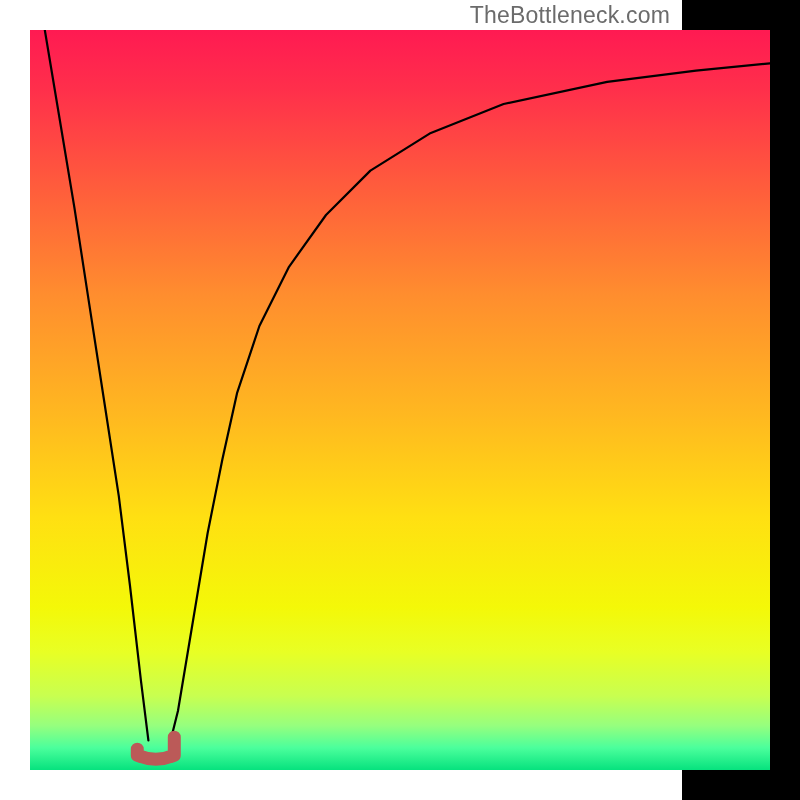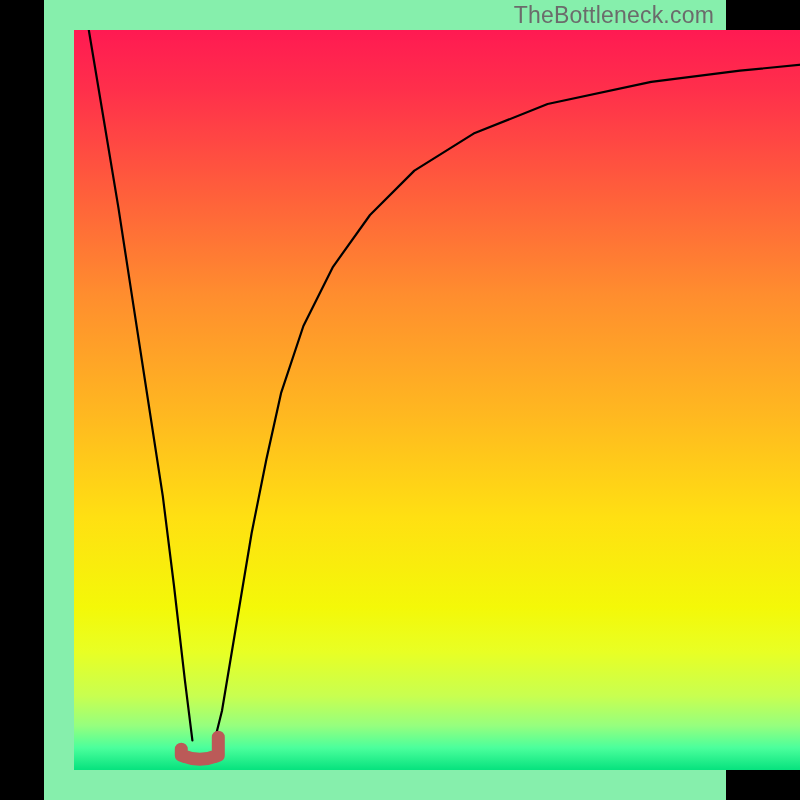--- a/index.html
+++ b/index.html
@@ -10,22 +10,21 @@
     background: #000;
     overflow: hidden;
     font-family: Arial, Helvetica, sans-serif;
   }
   .frame {
     position: absolute;
     top: 0;
     left: 0;
     width: 682px;
     height: 800px;
-    background: #86efac;
-    margin-left: 44px;
+    background: #ffffff;
   }
   .watermark {
     position: absolute;
     top: 2px;
     right: 12px;
     color: #6b6b6b;
     font-size: 23px;
     font-weight: 400;
     letter-spacing: 0.2px;
     user-select: none;

